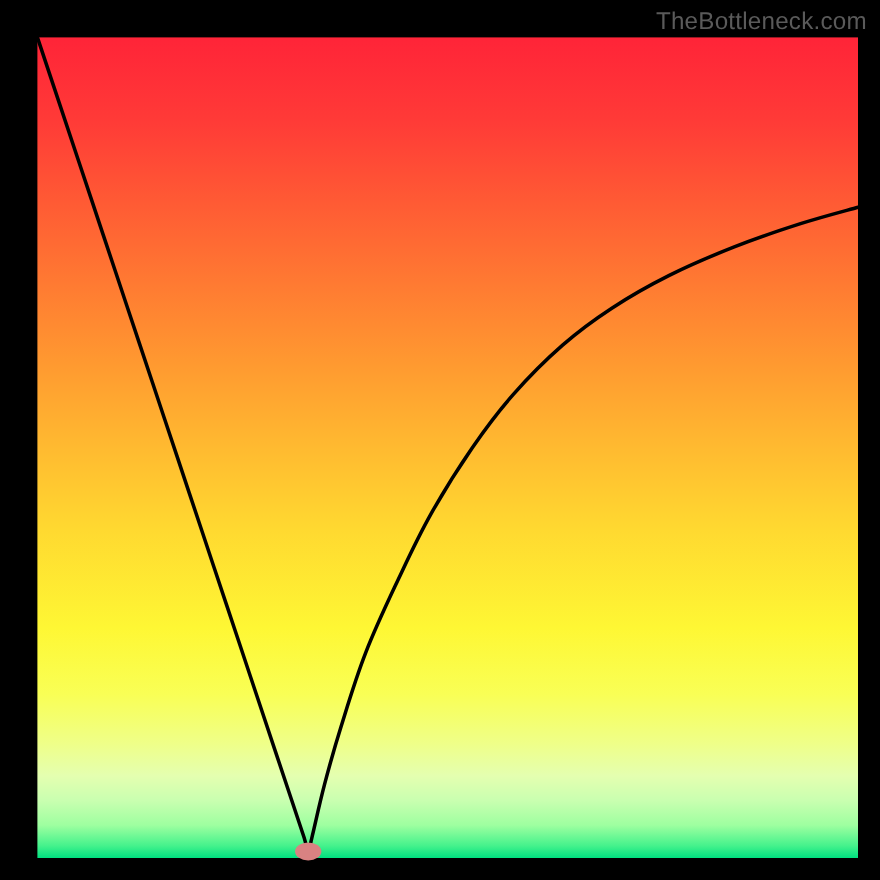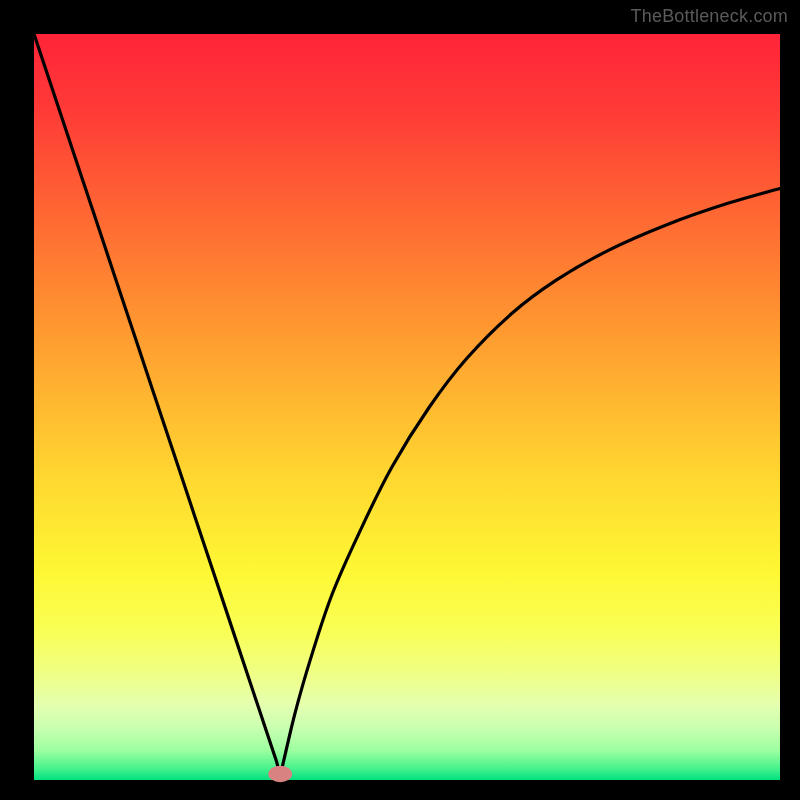--- a/index.html
+++ b/index.html
@@ -14,21 +14,21 @@
     position: relative;
     width: 800px;
     height: 800px;
     background: #000000;
   }
   .watermark {
     position: absolute;
     top: 6px;
     right: 12px;
     font-family: Arial, Helvetica, sans-serif;
-    font-size: 18px;
+    font-size: 22px;
     color: #5a5a5a;
     font-weight: 500;
     letter-spacing: 0.2px;
     z-index: 10;
   }
   svg {
     position: absolute;
     top: 0;
     left: 0;
   }

